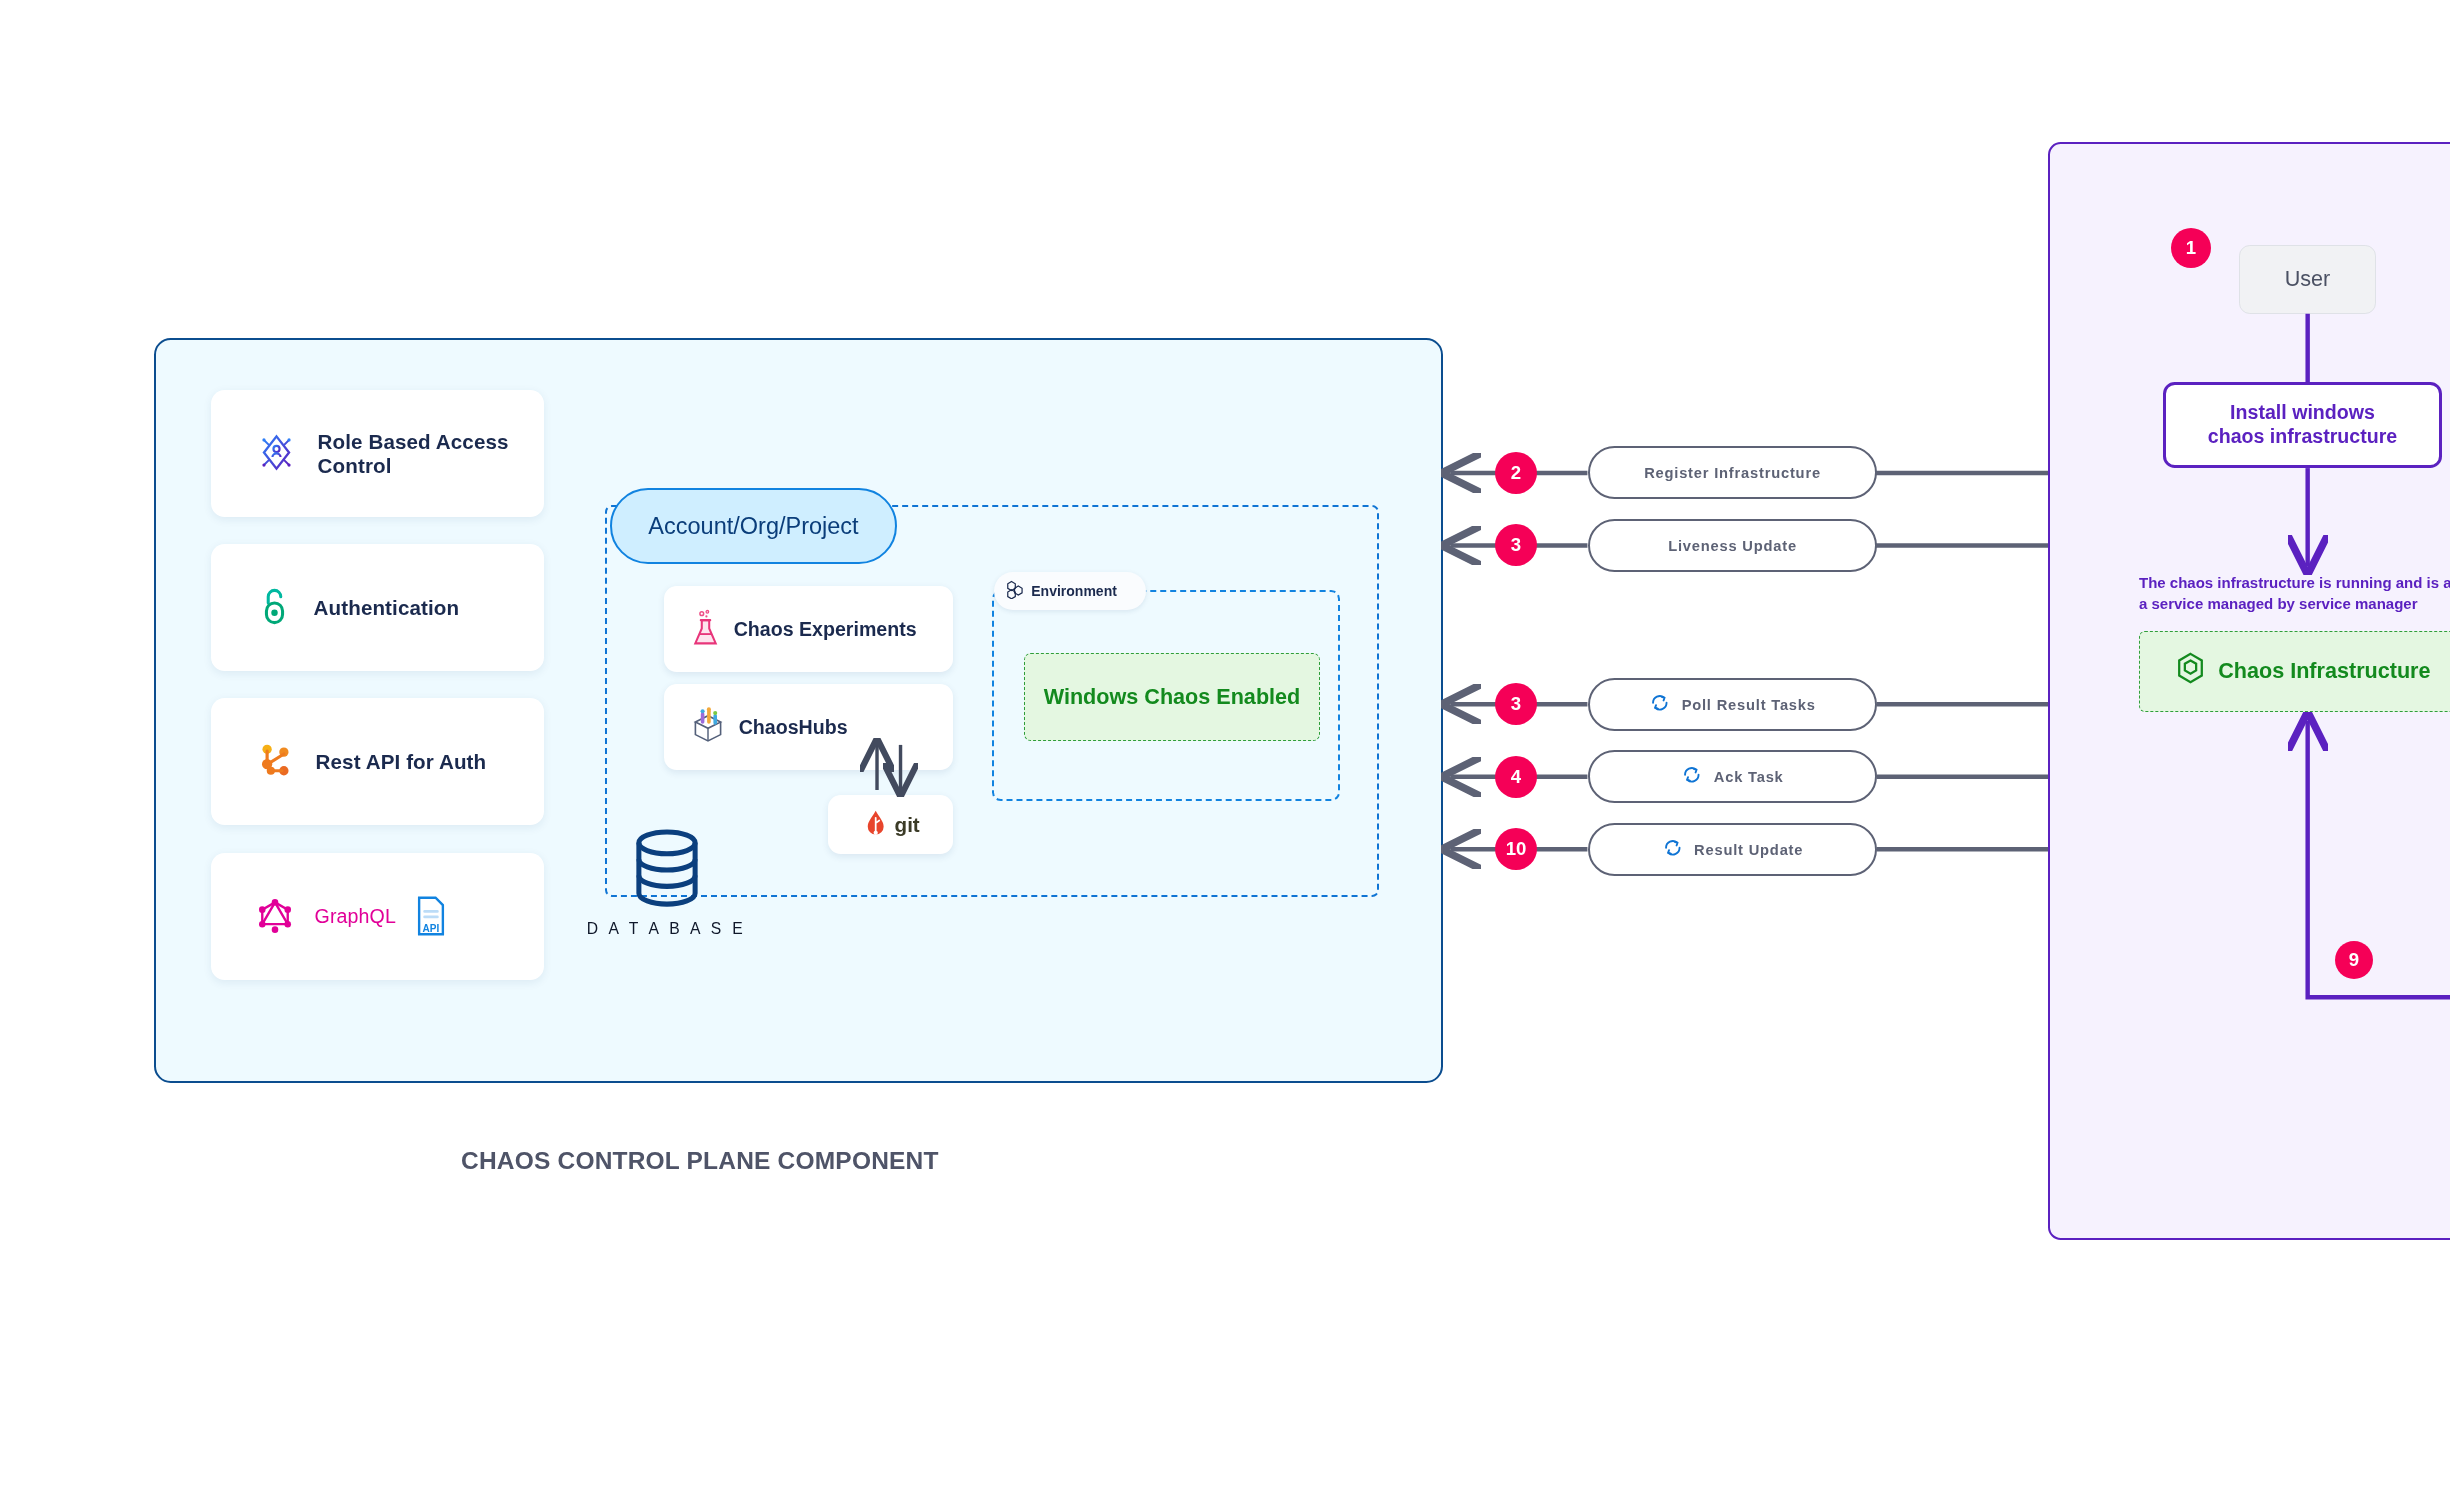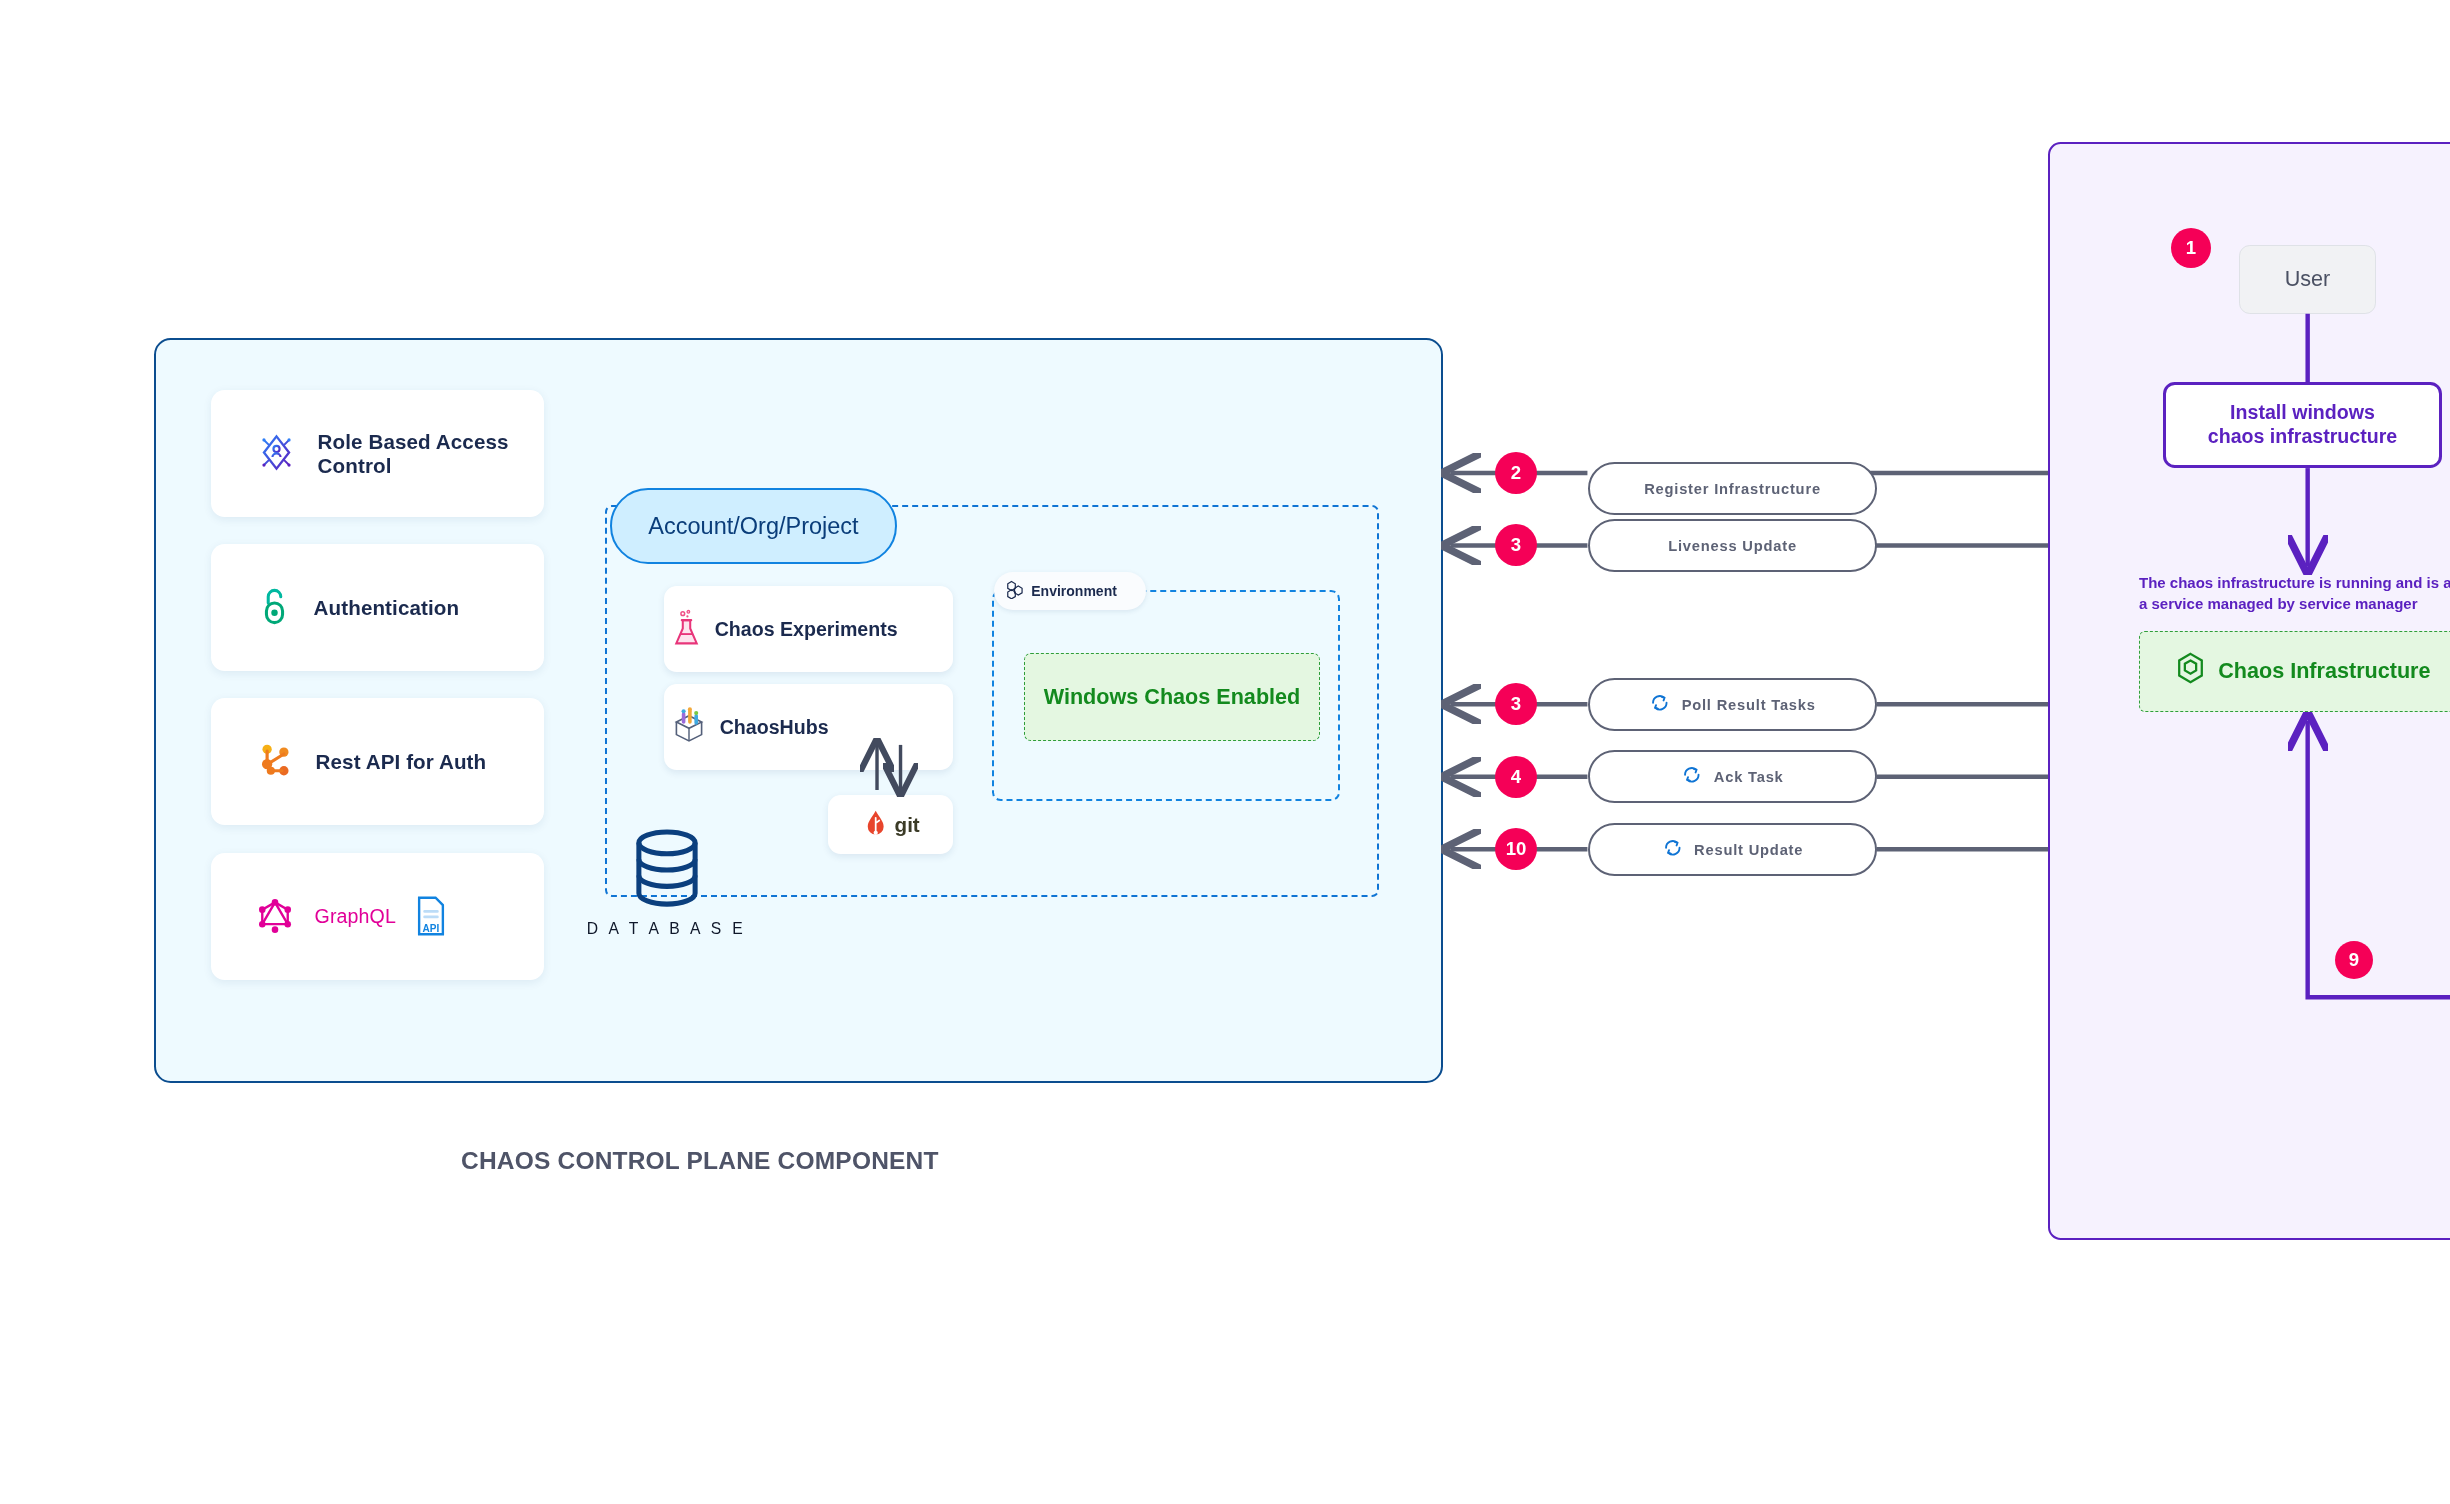--- a/index.html
+++ b/index.html
@@ -34,21 +34,21 @@
   }
   #aop-pill {
     left:610px; top:488px; width:287px; height:76px;
     background:#cfeeff; border:2.5px solid #1183e0; border-radius:38px;
     display:flex; align-items:center; justify-content:center;
     font-size:23.5px; font-weight:500; color:#0a3d7a;
   }
   .sub-card {
     position:absolute; background:#fff; border-radius:12.7px;
     box-shadow:0 2.9px 7.8px rgba(22,60,110,.09);
-    display:flex; align-items:center; gap:12.7px; padding-left:7px;
+    display:flex; align-items:center; gap:12.7px; padding-left:26px;
   }
   .sub-card .lbl { font-size:19.6px; font-weight:700; color:#1b2a4e; }
   #sc-exp { left:664px; top:586px; width:289px; height:86px; }
   #sc-hub { left:664px; top:684px; width:289px; height:86px; }
   #sc-git { left:828px; top:795px; width:125px; height:59px;
             justify-content:center; padding-left:1px; gap:4.9px; }
 
   
   #env-box {
     left:992px; top:590px; width:348px; height:211px;
@@ -331,21 +331,21 @@
       <path d="M6 21 a19 7.4 0 0 0 38 0"></path>
       <path d="M6 32 a19 7.4 0 0 0 38 0"></path>
     </g>
   </svg>
   <div id="db-label">D A T A B A S E</div>
 </div>
 
 <div id="cap-left" class="caption">CHAOS CONTROL PLANE COMPONENT</div>
 
 <div class="badge" style="left:1495px;top:452px;width:42px;height:42px">2</div>
-<div class="pill" style="left:1588px;top:462px;width:289px">
+<div class="pill" style="left:1588px;top:446px;width:289px">
   <span>Register Infrastructure</span>
 </div>
 
 <div class="badge" style="left:1495px;top:524px;width:42px;height:42px">3</div>
 <div class="pill" style="left:1588px;top:519px;width:289px">
   <span>Liveness Update</span>
 </div>
 
 <div class="badge" style="left:1495px;top:683px;width:42px;height:42px">3</div>
 <div class="pill" style="left:1588px;top:678px;width:289px">

